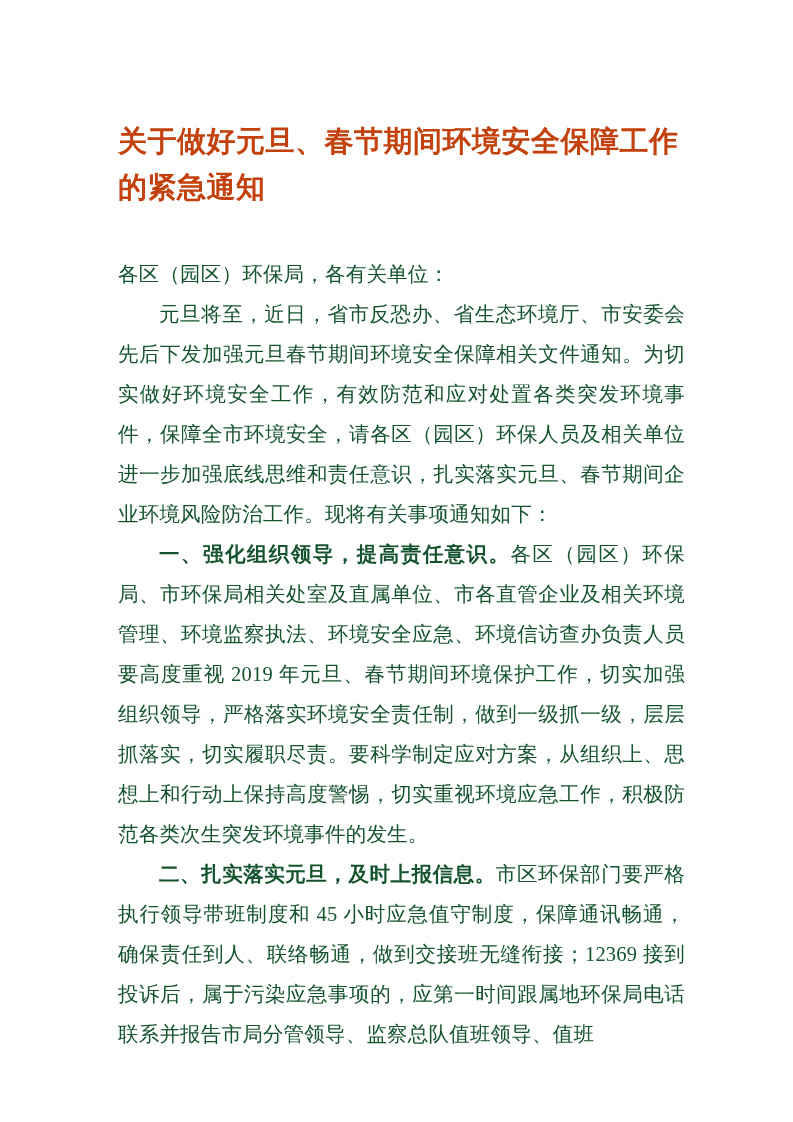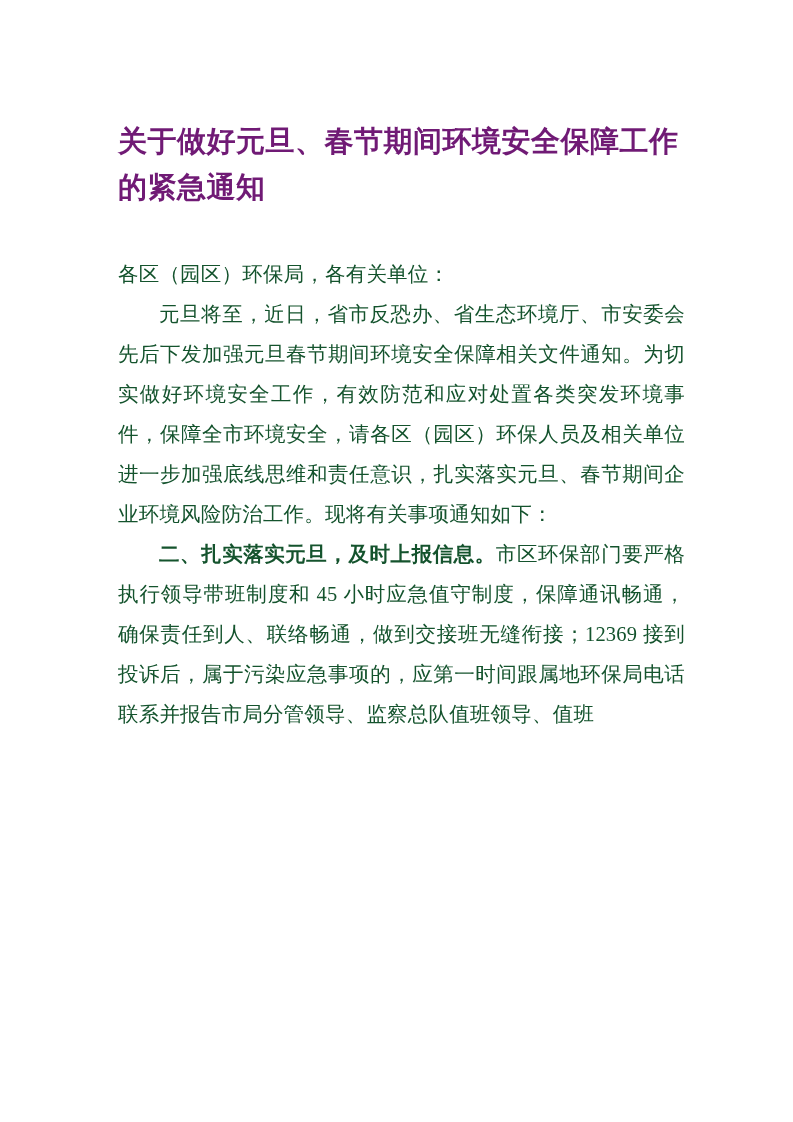--- a/index.html
+++ b/index.html
@@ -21,21 +21,21 @@
     box-sizing: border-box;
     padding: 118px 108px 0 118px;
     background: #ffffff;
   }
   .doc-title {
     font-family: "Liberation Sans", sans-serif;
     font-weight: bold;
     font-size: 29px;
     line-height: 46px;
     letter-spacing: 0.5px;
-    color: #701a75;
+    color: #c2410c;
     margin: 0 0 44px 0;
     text-align: left;
   }
   .body-text {
     font-size: 20.5px;
     line-height: 40px;
     letter-spacing: 0.2px;
     text-align: justify;
     text-justify: inter-ideograph;
     color: #14532d;
@@ -58,17 +58,18 @@
 <div class="page">
 
   <h1 class="doc-title">关于做好元旦、春节期间环境安全保障工作的紧急通知</h1>
 
   <div class="body-text">
 
     <p class="para">各区（园区）环保局，各有关单位：</p>
 
     <p class="para indent"><span>元旦将至，近日，省市反恐办、省生态环境厅、市安委会先后下发加强元旦春节期间环境安全保障相关文件通知。为切实做好环境安全工作，有效防范和应对处置各类突发环境事件，保障全市环境安全，请各区（园区）环保人员及相关单位进一步加强底线思维和责任意识，扎实落实元旦、春节期间企业环境风险防治工作。现将有关事项通知如下：</span></p>
 
+    <p class="para indent"><span class="lead">一、强化组织领导，提高责任意识。</span><span>各区（园区）环保局、市环保局相关处室及直属单位、市各直管企业及相关环境管理、环境监察执法、环境安全应急、环境信访查办负责人员要高度重视 2019 年元旦、春节期间环境保护工作，切实加强组织领导，严格落实环境安全责任制，做到一级抓一级，层层抓落实，切实履职尽责。要科学制定应对方案，从组织上、思想上和行动上保持高度警惕，切实重视环境应急工作，积极防范各类次生突发环境事件的发生。</span></p>
 
     <p class="para indent"><span class="lead">二、扎实落实元旦，及时上报信息。</span><span>市区环保部门要严格执行领导带班制度和 45 小时应急值守制度，保障通讯畅通，确保责任到人、联络畅通，做到交接班无缝衔接；12369 接到投诉后，属于污染应急事项的，应第一时间跟属地环保局电话联系并报告市局分管领导、监察总队值班领导、值班</span></p>
 
   </div>
 </div>
 
 </body></html>

